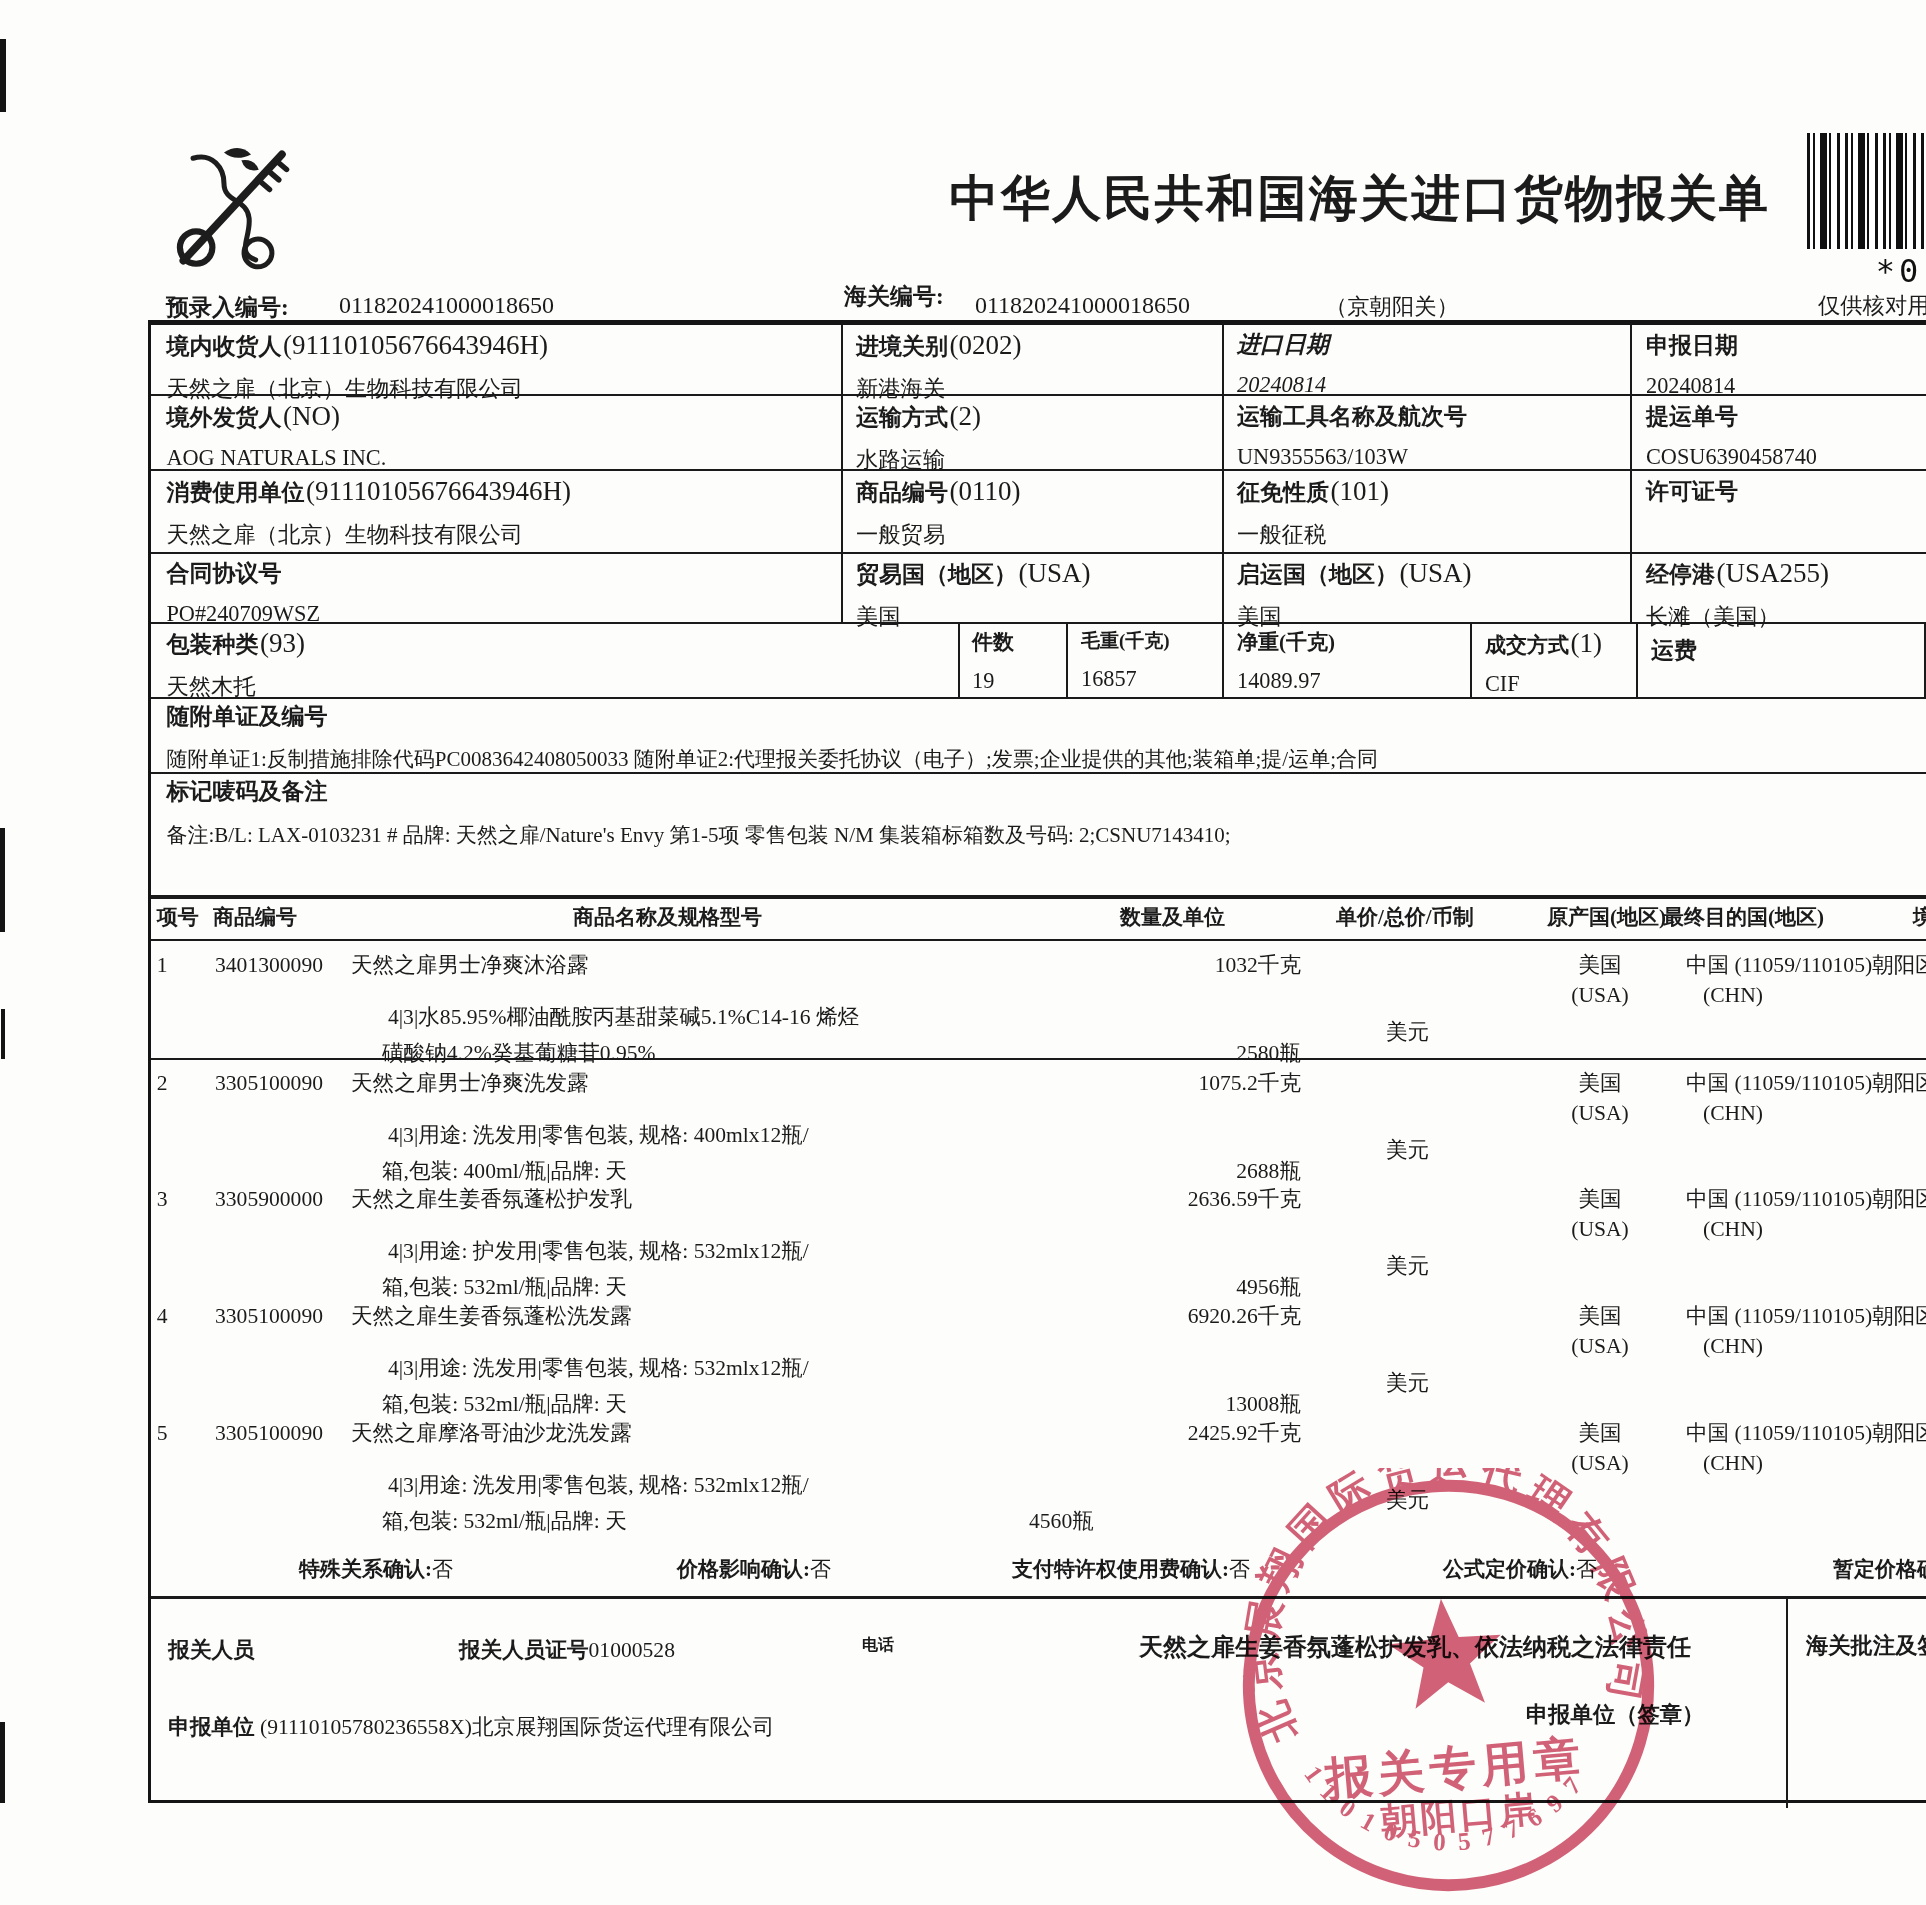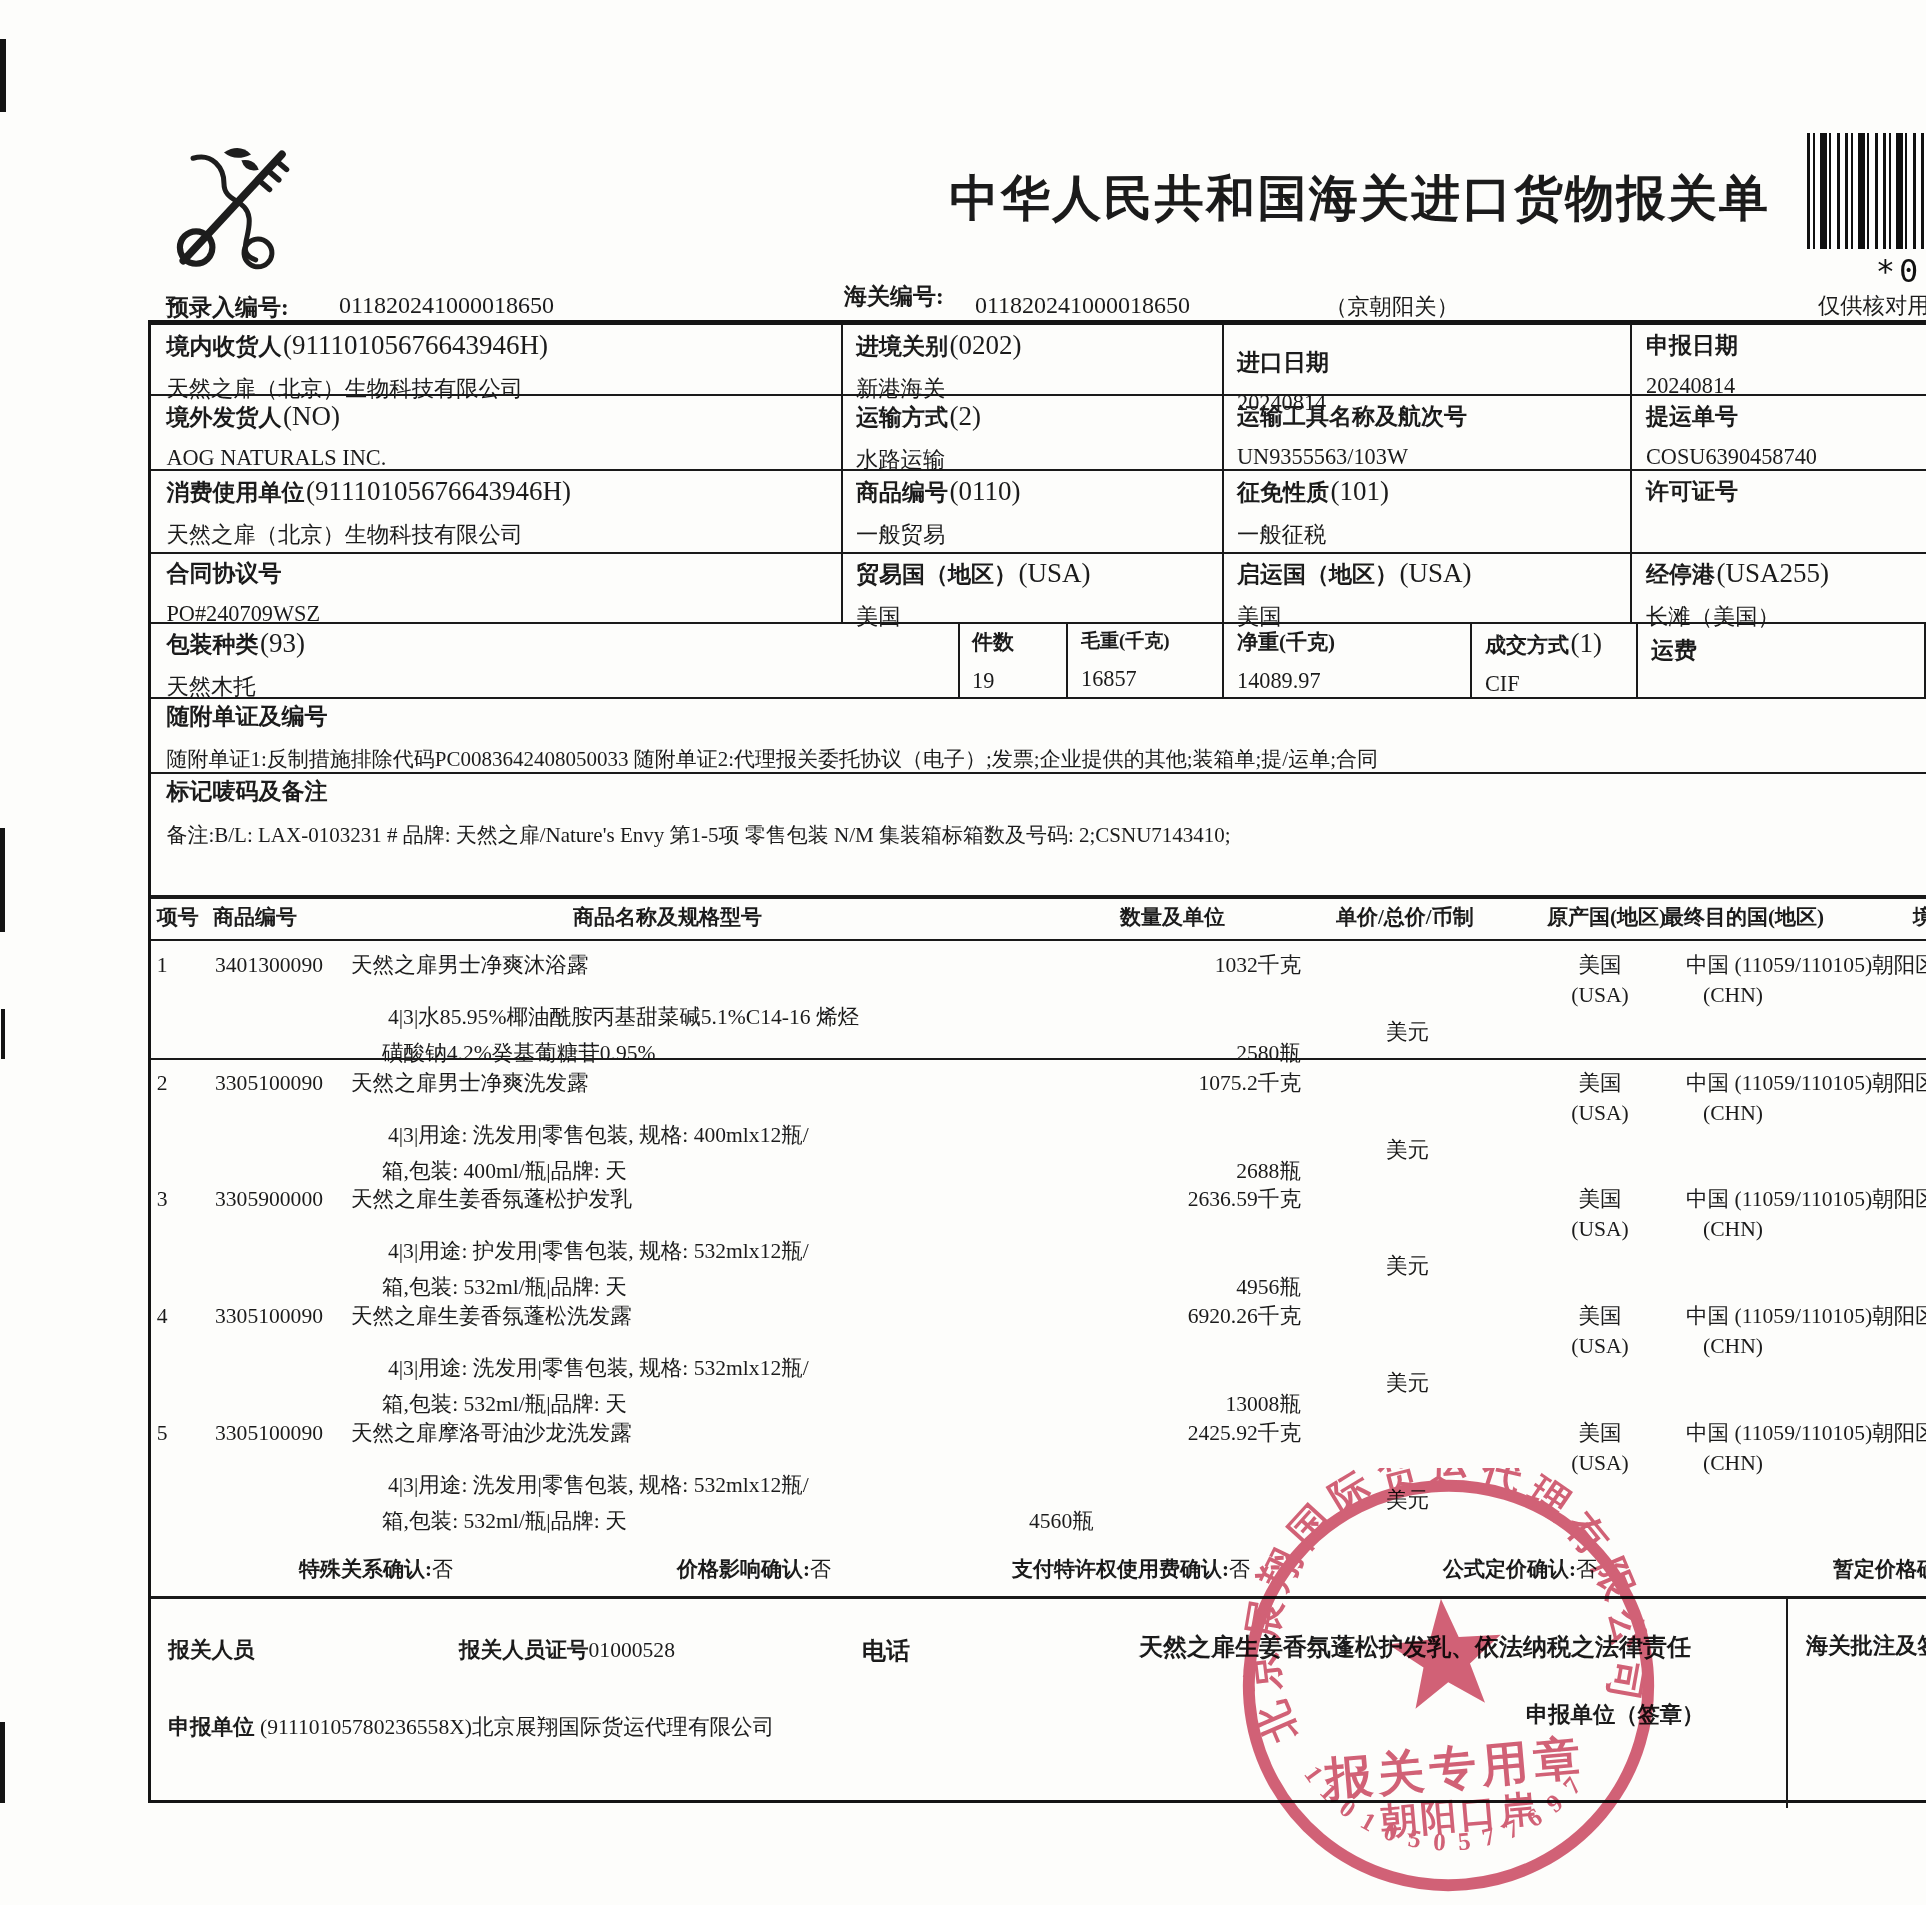--- a/index.html
+++ b/index.html
@@ -93,21 +93,21 @@
     <div class="cell" style="left:15.4px;top:5.4px;width:663px;">
       <span class="lab">境内收货人</span>
       <span class="code">(91110105676643946H)</span>
       <span class="val">天然之扉（北京）生物科技有限公司</span>
     </div>
     <div class="cell" style="left:705px;top:5.4px;width:354px;">
       <span class="lab">进境关别</span>
       <span class="code">(0202)</span>
       <span class="val">新港海关</span>
     </div>
-    <div class="cell" style="left:1086px;top:22px;width:381px;">
+    <div class="cell" style="left:1086px;top:4px;width:381px;font-style:italic;">
       <span class="lab">进口日期</span>
       <span class="val">20240814</span>
     </div>
     <div class="cell" style="left:1495px;top:5.4px;width:335px;">
       <span class="lab">申报日期</span>
       <span class="val">20240814</span>
     </div>
 
     <div class="cell" style="left:15.4px;top:76px;width:663px;">
       <span class="lab">境外发货人</span>
@@ -317,21 +317,21 @@
       <span class="b">公式定价确认:</span><span>否</span>
     </span>
     <span class="abs t54" style="left:1682px;top:1233px;">
       <span class="b">暂定价格确认:</span>
     </span>
 
     <span class="abs b" style="left:17.3px;top:1310px;font-size:21.6px;">报关人员</span>
     <span class="abs" style="left:308px;top:1310px;font-size:21.6px;">
       <span class="b">报关人员证号</span><span>01000528</span>
     </span>
-    <span class="abs b" style="left:711px;top:1310px;font-size:24px;">电话</span>
+    <span class="abs b" style="left:711px;top:1310px;font-size:16px;">电话</span>
     <span class="abs b" style="left:988px;top:1306px;font-size:24px;">天然之扉生姜香氛蓬松护发乳、依法纳税之法律责任</span>
     <span class="abs b" style="left:1375px;top:1375px;font-size:22.3px;">申报单位（签章）</span>
     <span class="abs b" style="left:1655px;top:1306px;font-size:22.3px;">海关批注及签章</span>
     <span class="abs" style="left:17.3px;top:1387px;font-size:21.6px;">
       <span class="b">申报单位</span> <span>(91110105780236558X)北京展翔国际货运代理有限公司</span>
     </span>
   </div>
 
   <svg id="stamp" viewBox="0 0 1100 1100">
     <defs>

